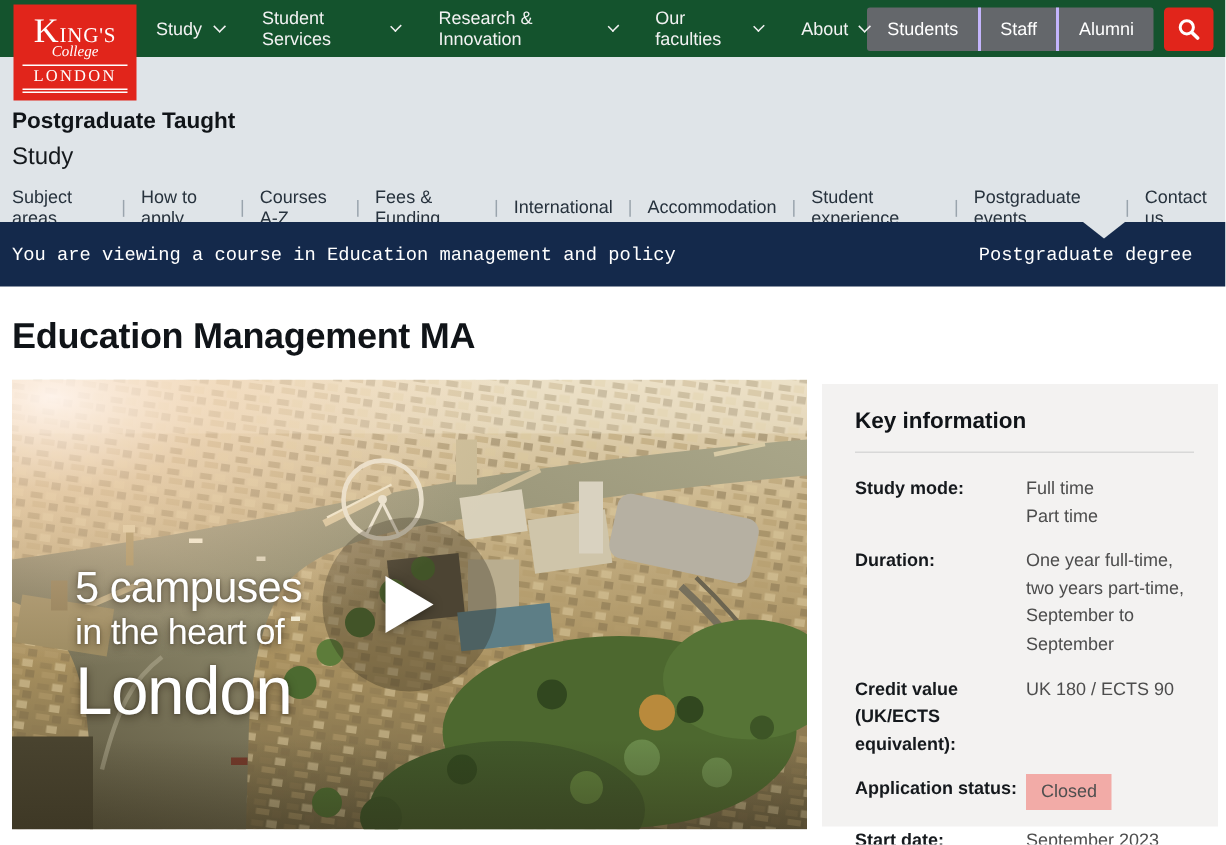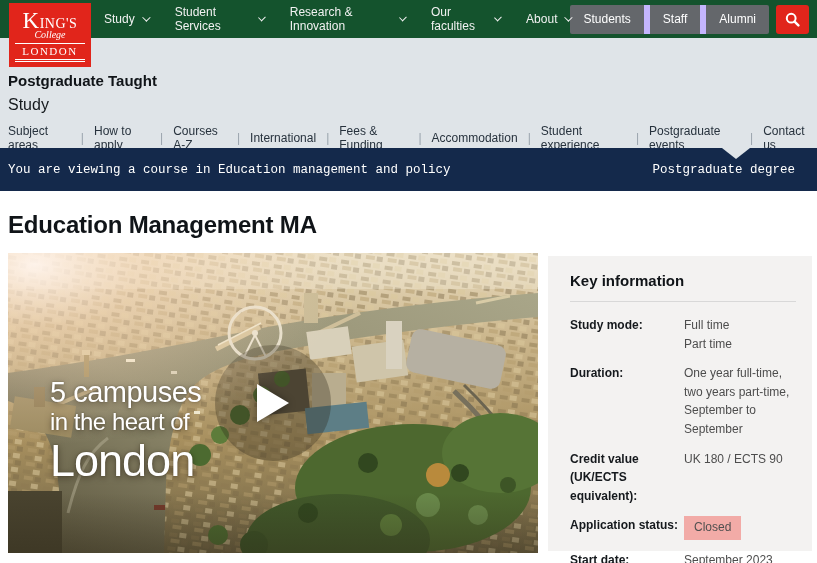--- a/index.html
+++ b/index.html
@@ -27,21 +27,21 @@
     font-family:"Liberation Serif",serif; font-size:11px; letter-spacing:1.5px;
     border-top:1px solid #fff; border-bottom:3px double #fff; padding:2px 0; margin-top:3px; width:86%;
   }
   .menu { display:flex; gap:27px; list-style:none; margin:0; padding:0; }
   .menu-item { display:flex; align-items:center; gap:7px; color:#f2f2f2; font-size:12px; cursor:pointer; }
   .chev { width:6px; height:6px; border-right:1.5px solid #f2f2f2; border-bottom:1.5px solid #f2f2f2;
           transform:rotate(45deg) translateY(-2px); display:inline-block; }
   .topnav-right { margin-left:auto; display:flex; align-items:center; padding-right:8px; }
   .quick-links { display:flex; align-items:stretch; background:#64676b; height:29px; border-radius:2px; margin-right:7px; }
   .quick-link { display:flex; align-items:center; padding:0 13px; color:#fff; font-size:12px; cursor:pointer; }
-  .quick-link + .quick-link { border-left:6px solid #c4b5fd; }
+  .quick-link + .quick-link { border-left:2px solid #c4b5fd; }
   .search-btn { width:33px; height:29px; background:#e1251b; border:none; border-radius:3px;
                 display:flex; align-items:center; justify-content:center; cursor:pointer; }
 
   
   .subheader { background:#dfe4e8; padding:34px 8px 0 8px; height:110px; }
   .eyebrow { font-size:15px; font-weight:bold; color:#101418; }
   .section-name { font-size:16px; color:#15191d; margin-top:7px; }
   .subnav { list-style:none; display:flex; margin:10px 0 0 0; padding:0; font-size:12px; }
   .subnav li { display:flex; align-items:center; color:#27323d; cursor:pointer; }
   .subnav li + li::before { content:"|"; color:#9aa4ad; margin:0 10px; cursor:default; }
@@ -133,22 +133,22 @@
   </div>
 </header>
 
 <section class="subheader">
   <div class="eyebrow">Postgraduate Taught</div>
   <div class="section-name">Study</div>
   <ul class="subnav">
     <li>Subject areas</li>
     <li>How to apply</li>
     <li>Courses A-Z</li>
+    <li>Fees &amp; Funding</li>
     <li>International</li>
-    <li>Fees &amp; Funding</li>
     <li>Accommodation</li>
     <li>Student experience</li>
     <li>Postgraduate events</li>
     <li>Contact us</li>
   </ul>
 </section>
 
 <div class="banner">
   <span class="banner-notch"></span>
   <span class="banner-msg">You are viewing a course in Education management and policy</span>

